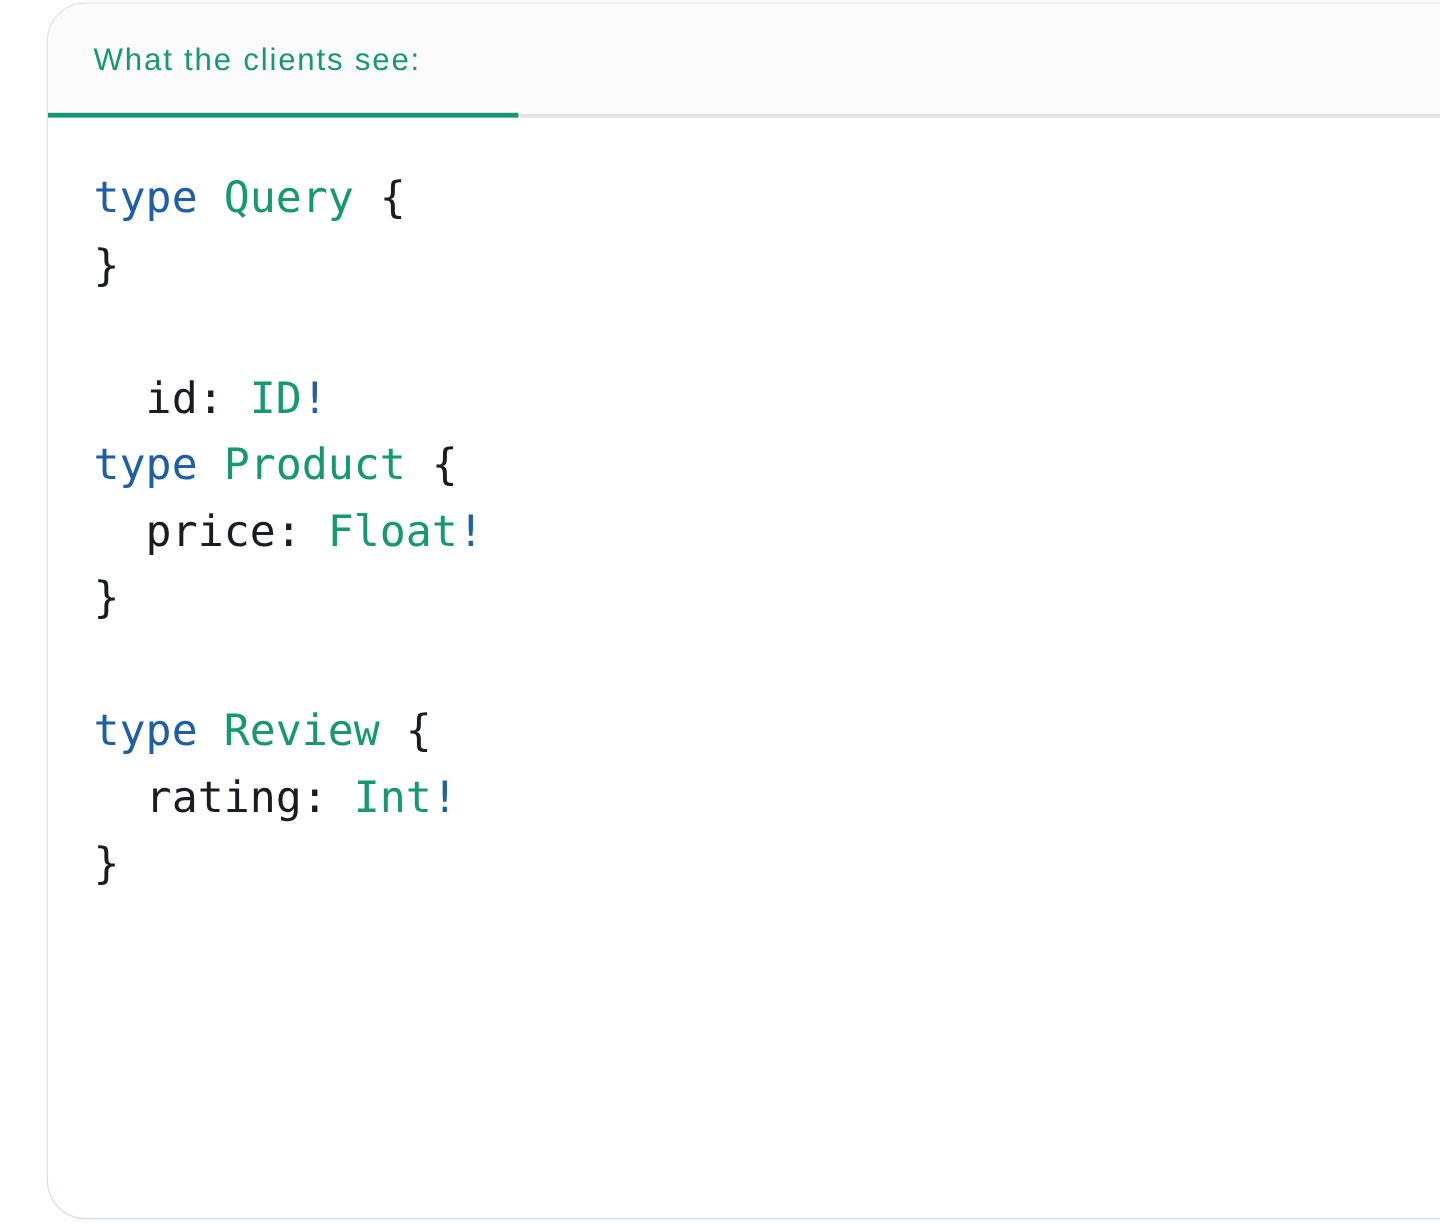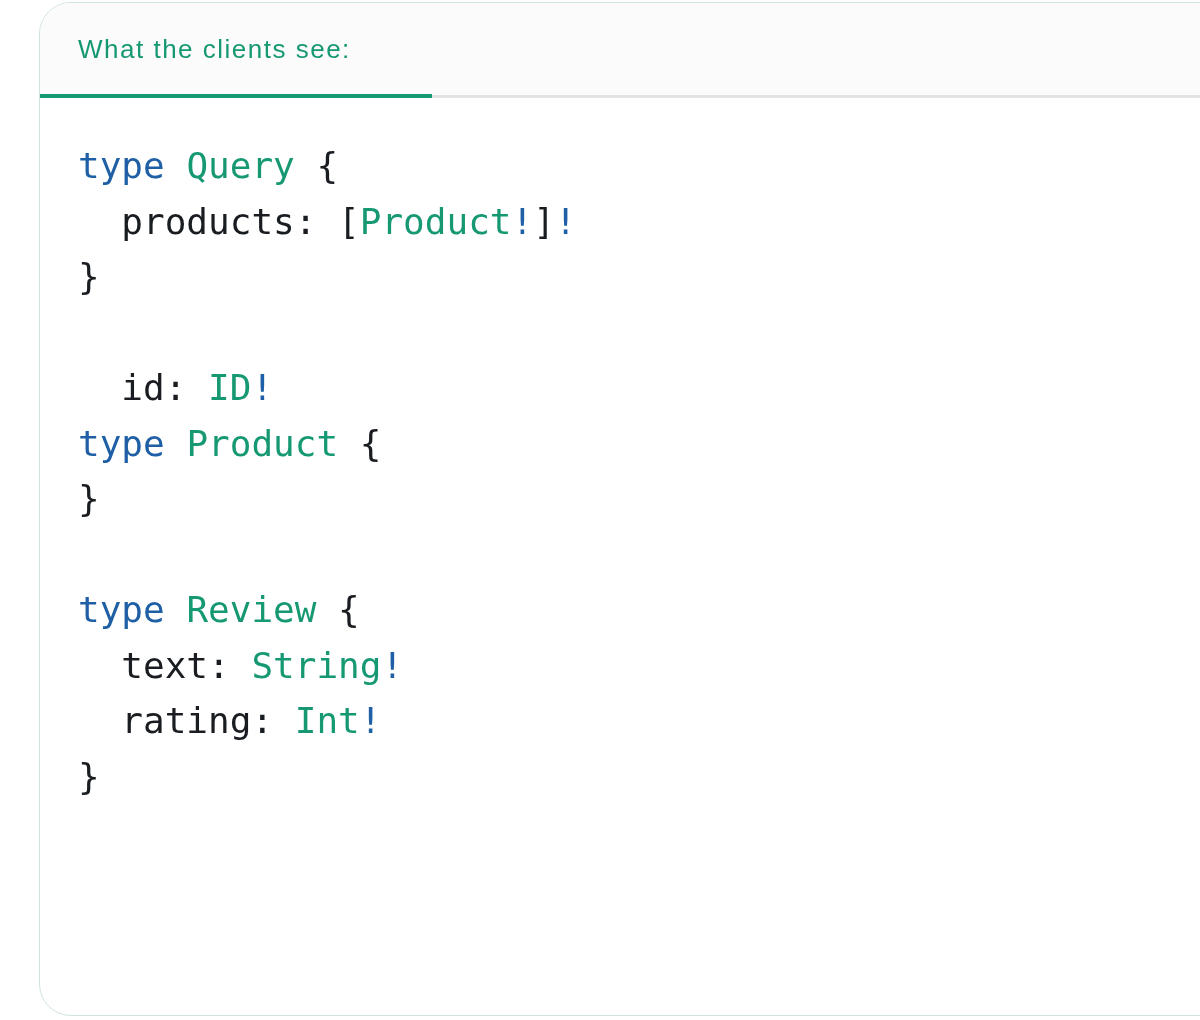--- a/index.html
+++ b/index.html
@@ -66,25 +66,24 @@
 </head>
 <body>
 
 <div class="card">
   <div class="card-header">
     <span class="header-title">What the clients see:</span>
     <div class="active-tab-underline"></div>
   </div>
   <div class="code-block">
       <div class="code-line"><span class="tok-kw">type</span><span class="tok-plain"> </span><span class="tok-type">Query</span><span class="tok-plain"> {</span></div>
-      <div class="code-line"><span class="tok-plain">  products: [</span><span class="tok-type">Product</span><span class="tok-bang">!</span><span class="tok-plain">]</span><span class="tok-bang">!</span></div>
       <div class="code-line"><span class="tok-plain">}</span></div>
       <div class="code-line">&nbsp;</div>
       <div class="code-line"><span class="tok-plain">  id: </span><span class="tok-type">ID</span><span class="tok-bang">!</span></div>
       <div class="code-line"><span class="tok-kw">type</span><span class="tok-plain"> </span><span class="tok-type">Product</span><span class="tok-plain"> {</span></div>
+      <div class="code-line"><span class="tok-plain">  price: </span><span class="tok-type">Float</span><span class="tok-bang">!</span></div>
       <div class="code-line"><span class="tok-plain">}</span></div>
       <div class="code-line">&nbsp;</div>
       <div class="code-line"><span class="tok-kw">type</span><span class="tok-plain"> </span><span class="tok-type">Review</span><span class="tok-plain"> {</span></div>
-      <div class="code-line"><span class="tok-plain">  text: </span><span class="tok-type">String</span><span class="tok-bang">!</span></div>
       <div class="code-line"><span class="tok-plain">  rating: </span><span class="tok-type">Int</span><span class="tok-bang">!</span></div>
       <div class="code-line"><span class="tok-plain">}</span></div>
     </div>
 </div>
 
 </body></html>

